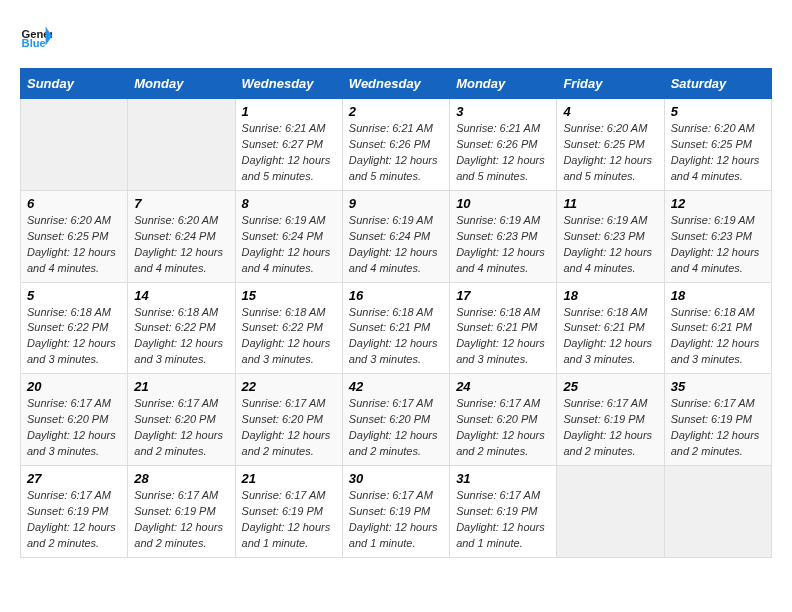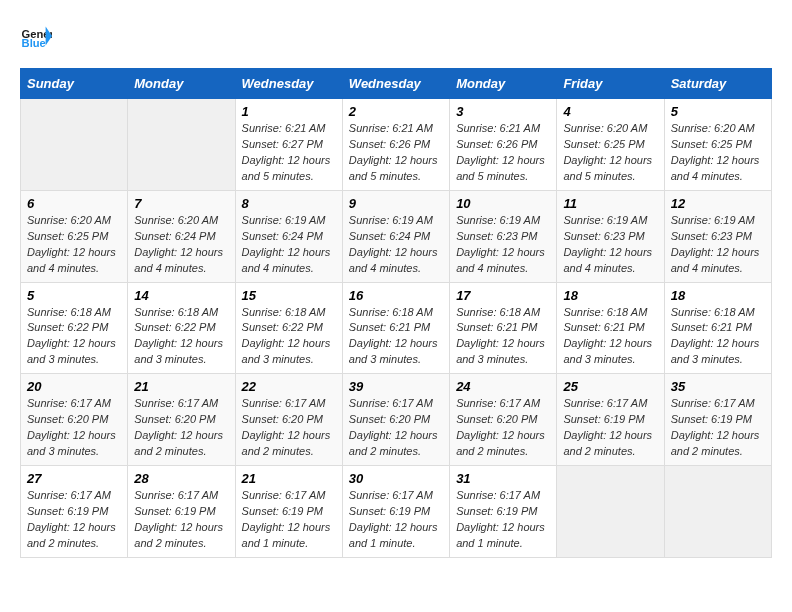--- a/index.html
+++ b/index.html
@@ -198,21 +198,21 @@
         </td>
         <td>
           <span class="day-num">21</span>
           <div class="cell-info">Sunrise: 6:17 AM<br>Sunset: 6:20 PM<br>Daylight: 12 hours and 2 minutes.</div>
         </td>
         <td>
           <span class="day-num">22</span>
           <div class="cell-info">Sunrise: 6:17 AM<br>Sunset: 6:20 PM<br>Daylight: 12 hours and 2 minutes.</div>
         </td>
         <td>
-          <span class="day-num">39</span>
+          <span class="day-num">42</span>
           <div class="cell-info">Sunrise: 6:17 AM<br>Sunset: 6:20 PM<br>Daylight: 12 hours and 2 minutes.</div>
         </td>
         <td>
           <span class="day-num">24</span>
           <div class="cell-info">Sunrise: 6:17 AM<br>Sunset: 6:20 PM<br>Daylight: 12 hours and 2 minutes.</div>
         </td>
         <td>
           <span class="day-num">25</span>
           <div class="cell-info">Sunrise: 6:17 AM<br>Sunset: 6:19 PM<br>Daylight: 12 hours and 2 minutes.</div>
         </td>

